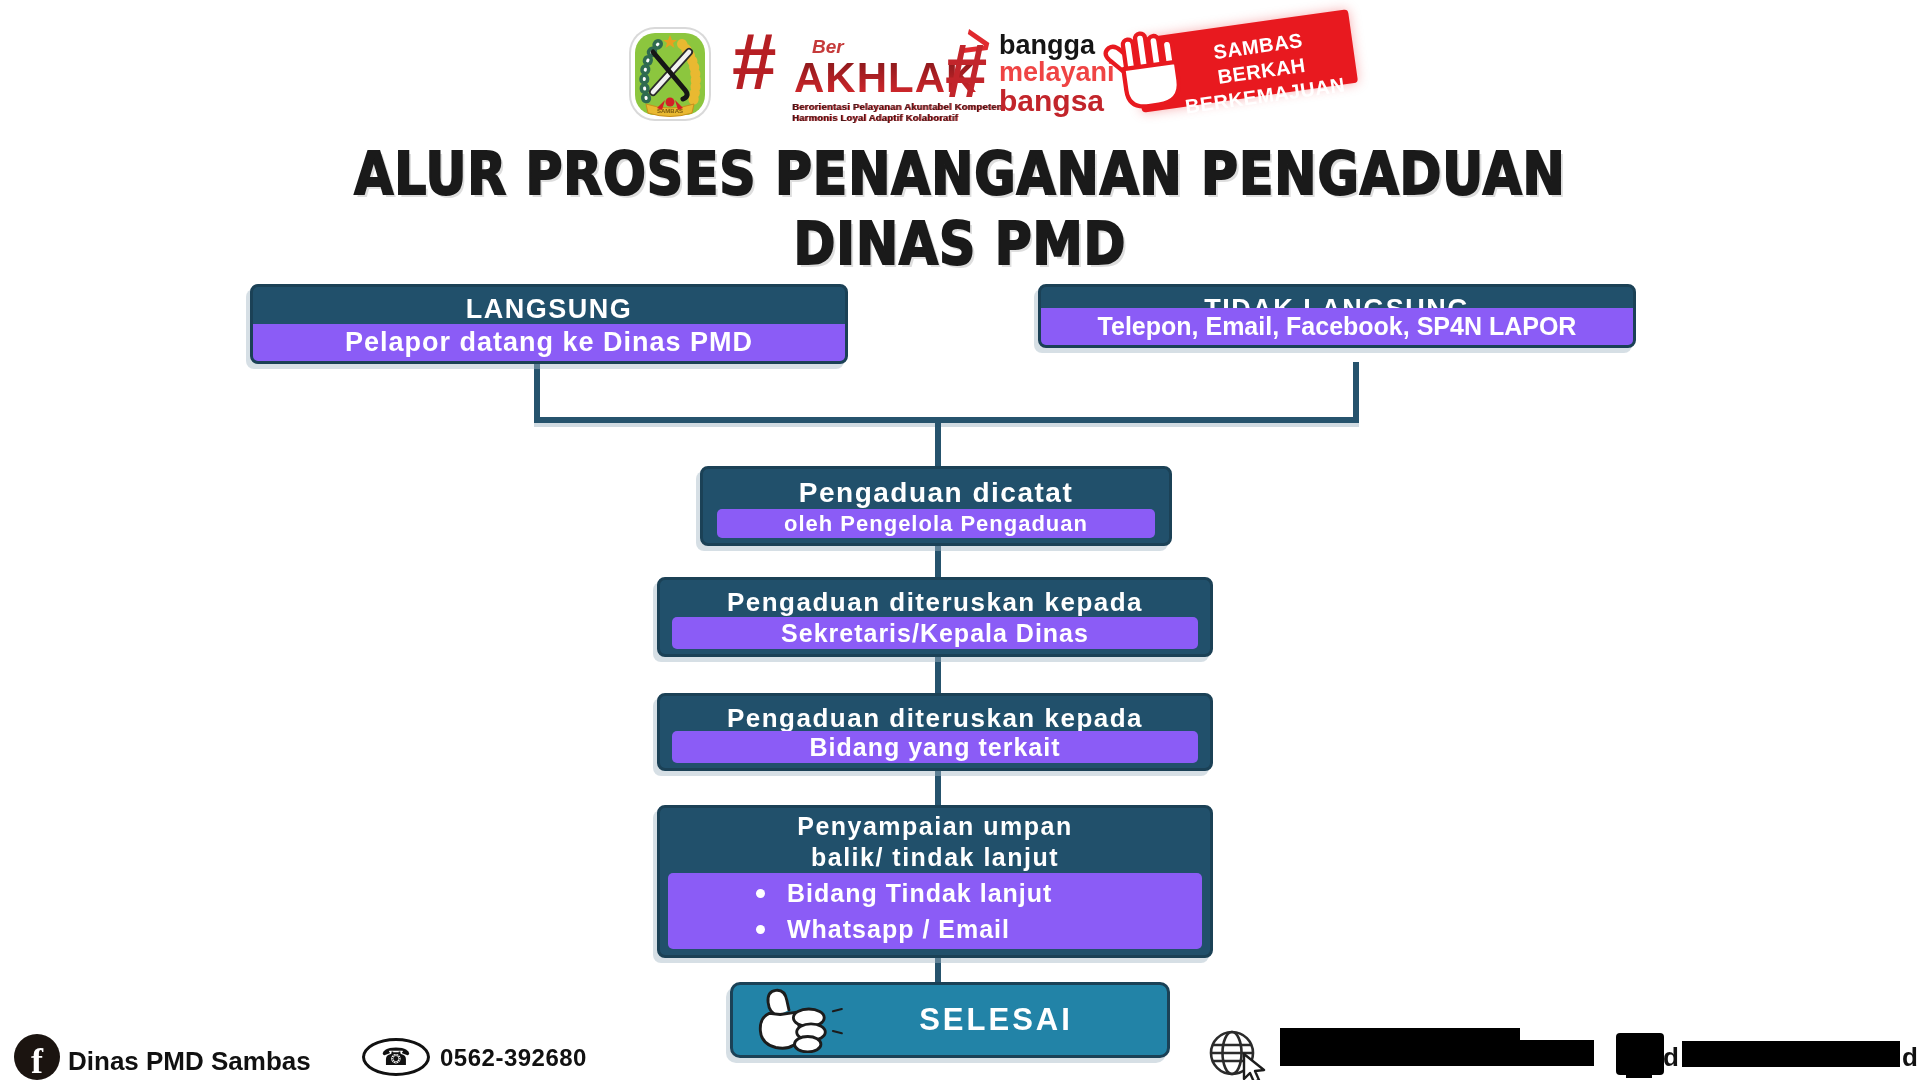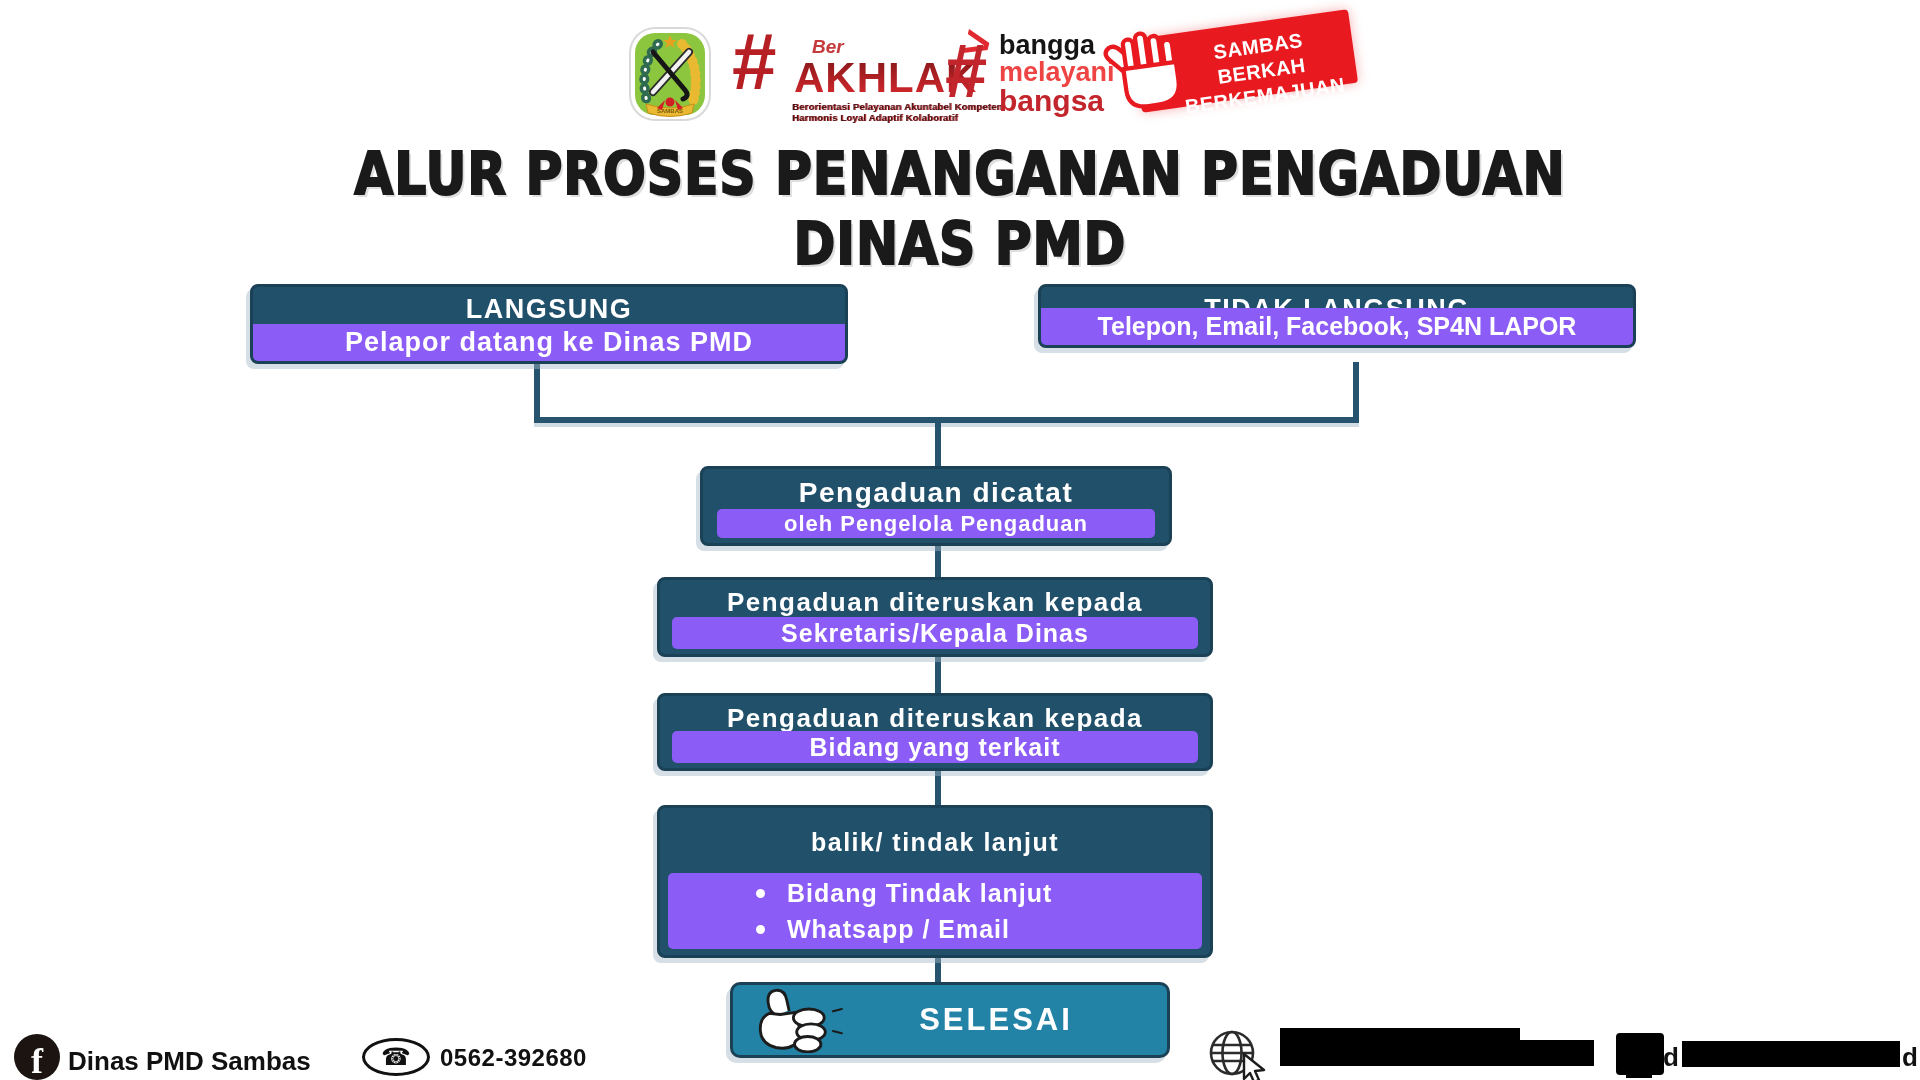--- a/index.html
+++ b/index.html
@@ -200,20 +200,21 @@
     <div class="bd inset">Sekretaris/Kepala Dinas</div>
   </div>
 
   <div class="box box-step3">
     <div class="hd">Pengaduan diteruskan kepada</div>
     <div class="bd inset">Bidang yang terkait</div>
   </div>
 
   <div class="box box-step4">
     <div class="hd">
+      <div>Penyampaian umpan</div>
       <div>balik/ tindak lanjut</div>
     </div>
     <div class="bd inset">
       <div class="bullet-row">
         <span class="dot"></span>
         <span>Bidang Tindak lanjut</span>
       </div>
       <div class="bullet-row">
         <span class="dot"></span>
         <span>Whatsapp / Email</span>

